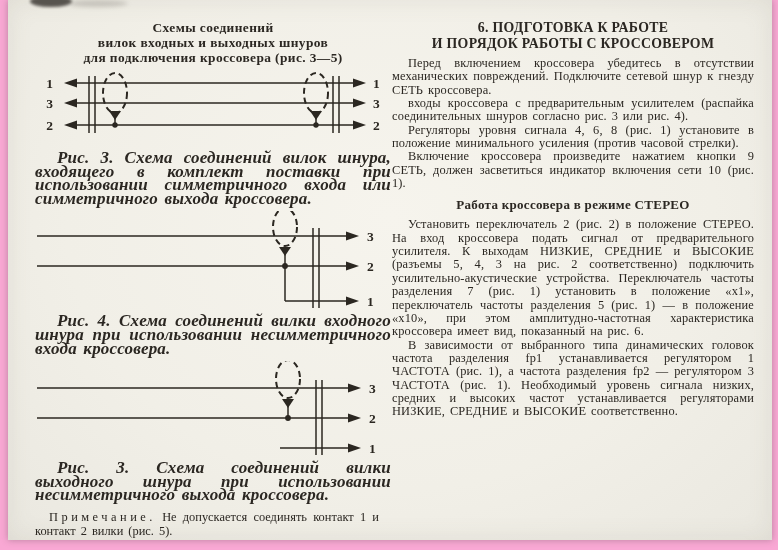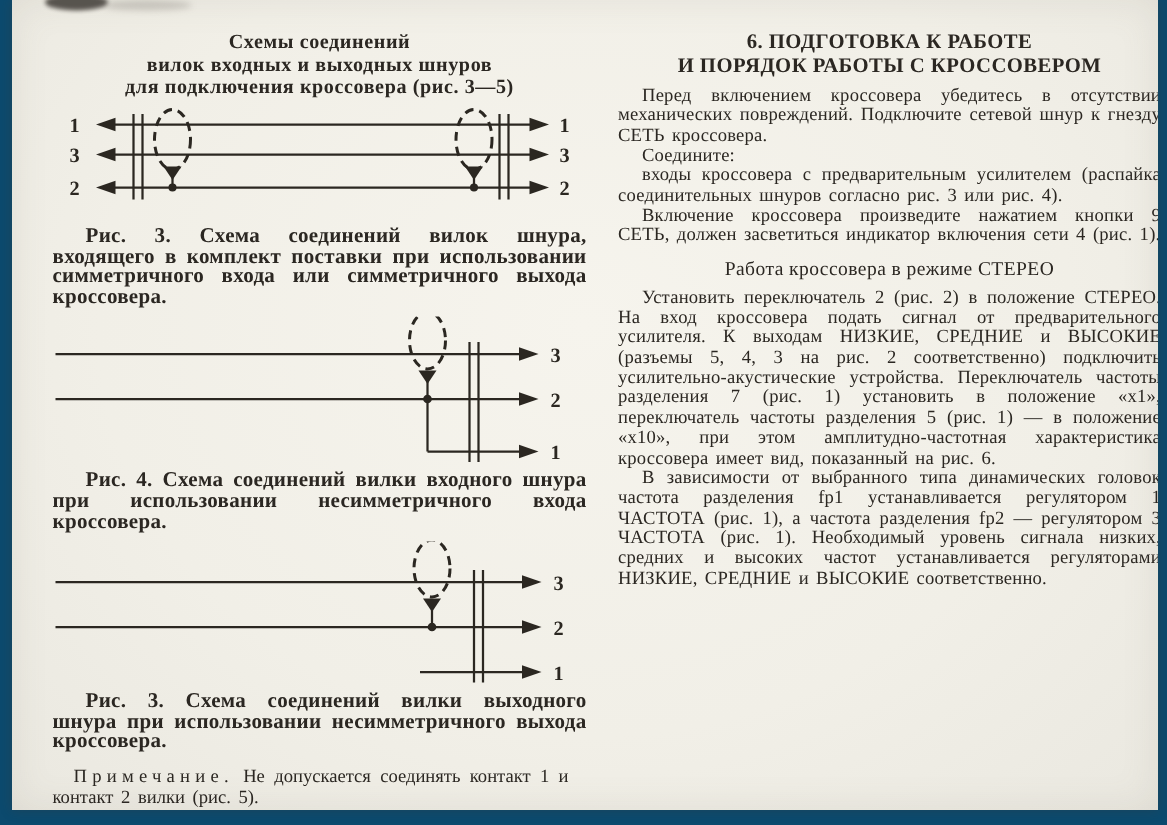--- a/index.html
+++ b/index.html
@@ -1,44 +1,44 @@
 <!DOCTYPE html>
 <html><head>
 <meta charset="utf-8">
 <style>
   html,body{margin:0;padding:0;background:#d9d7d2;}
-  .stage{position:relative;width:778px;height:550px;overflow:hidden;background:#0c4a6e;
+  .stage{position:relative;width:778px;height:550px;overflow:hidden;background:#f9a8d4;
          font-family:"Liberation Serif","DejaVu Serif",serif;}
   .page{position:absolute;left:8px;top:0;width:764px;height:540px;overflow:hidden;
         background:radial-gradient(ellipse at 50% 40%, #f6f4ed 0%, #f1efe7 60%, #eae8e0 100%);
         box-shadow:0 0 7px rgba(60,58,52,.35), inset 0 0 25px rgba(120,115,100,.12);
         color:#2b2722;}
   .smudge{position:absolute;border-radius:50%;}
   .s1{left:22px;top:-4px;width:42px;height:11px;background:#3f3b36;filter:blur(1.5px);opacity:.85;}
   .s2{left:60px;top:0px;width:60px;height:7px;background:#8a867e;filter:blur(2px);opacity:.35;}
 
   .col{position:absolute;top:0;}
   .col.left{left:27px;width:356px;}
-  .col.right{left:404px;width:362px;}
+  .col.right{left:384px;width:362px;}
 
   .figtitle{margin-top:20px;text-align:center;font-weight:bold;font-size:13.4px;line-height:15px;
             letter-spacing:.4px;}
   .fig{display:block;margin:6px 0 0 0;}
-  .caption{margin:2px 0 0 0;font-weight:bold;font-size:14px;line-height:13.6px;
+  .caption{margin:2px 0 0 0;font-style:italic;font-weight:bold;font-size:17px;line-height:13.6px;
            text-align:justify;text-indent:22px;letter-spacing:.2px;word-spacing:2px;}
   .note{margin:9px 12px 0 0;font-size:12.4px;line-height:13.6px;text-align:justify;text-indent:14px;
         word-spacing:2px;}
   .spread{letter-spacing:3.5px;}
   .pagenum{margin-top:5px;font-weight:bold;font-size:14.5px;}
 
   .heading{margin:20px 0 6px 0;text-align:center;font-weight:bold;font-size:13.8px;line-height:15.5px;
            letter-spacing:.3px;}
   .para{margin:0;font-size:12.4px;line-height:13.35px;text-align:justify;text-indent:16px;
         letter-spacing:.15px;word-spacing:1.6px;}
-  .subheading{margin:7px 0 5px 0;text-align:center;font-weight:normal;font-size:13px;letter-spacing:.3px;}
+  .subheading{margin:7px 0 5px 0;text-align:center;font-weight:bold;font-size:13px;letter-spacing:.3px;}
 
   svg line, svg ellipse{stroke:#2b2721;}
   svg text{font-family:"Liberation Serif","DejaVu Serif",serif;font-weight:bold;font-size:13.5px;fill:#2b2721;}
   .ink{fill:#2b2721;}
 </style>
 </head>
 <body>
 
 <div class="stage">
   <div class="page">
@@ -138,21 +138,21 @@
 
       <div class="pagenum">4</div>
     </div>
 
     <div class="col right">
       <div class="heading">
         <div>6. ПОДГОТОВКА К РАБОТЕ</div>
         <div>И ПОРЯДОК РАБОТЫ С КРОССОВЕРОМ</div>
       </div>
       <p class="para">Перед включением кроссовера убедитесь в отсутствии механических повреждений. Подключите сетевой шнур к гнезду СЕТЬ кроссовера.</p>
-      <p class="para">Соедините:</p>
       <p class="para">входы кроссовера с предварительным усилителем (распайка соединительных шнуров согласно рис. 3 или рис. 4).</p>
-      <p class="para">Включение кроссовера произведите нажатием кнопки 9 СЕТЬ, должен засветиться индикатор включения сети 4 (рис. 1).</p>
+      <p class="para">Регуляторы уровня сигнала 4, 6, 8 (рис. 1) установите в положение минимального усиления (против часовой стрелки).</p>
+      <p class="para">Включение кроссовера произведите нажатием кнопки 9 СЕТЬ, должен засветиться индикатор включения сети 10 (рис. 1).</p>
       <div class="subheading">Работа кроссовера в режиме СТЕРЕО</div>
       <p class="para">Установить переключатель 2 (рис. 2) в положение СТЕРЕО. На вход кроссовера подать сигнал от предварительного усилителя. К выходам НИЗКИЕ, СРЕДНИЕ и ВЫСОКИЕ (разъемы 5, 4, 3 на рис. 2 соответственно) подключить усилительно-акустические устройства. Переключатель частоты разделения 7 (рис. 1) установить в положение «х1», переключатель частоты разделения 5 (рис. 1) — в положение «х10», при этом амплитудно-частотная характеристика кроссовера имеет вид, показанный на рис. 6.</p>
       <p class="para">В зависимости от выбранного типа динамических головок частота разделения fp1 устанавливается регулятором 1 ЧАСТОТА (рис. 1), а частота разделения fp2 — регулятором 3 ЧАСТОТА (рис. 1). Необходимый уровень сигнала низких, средних и высоких частот устанавливается регуляторами НИЗКИЕ, СРЕДНИЕ и ВЫСОКИЕ соответственно.</p>
     </div>
   </div>
 </div>
 
 </body></html>

